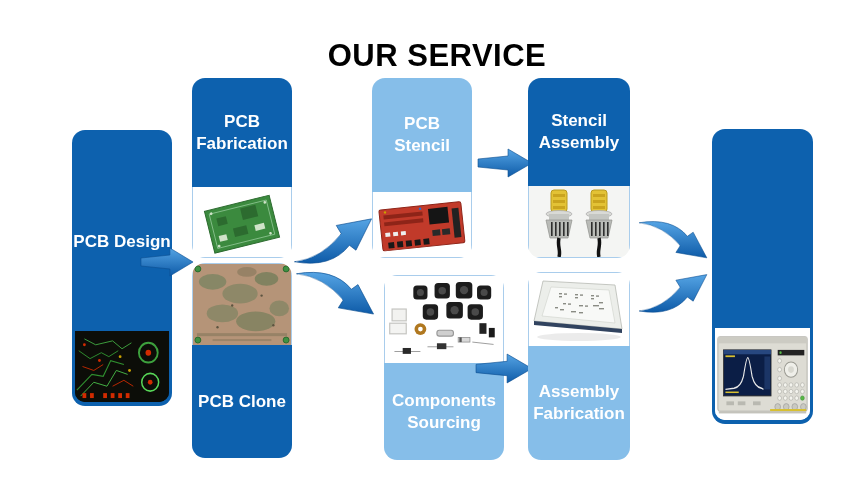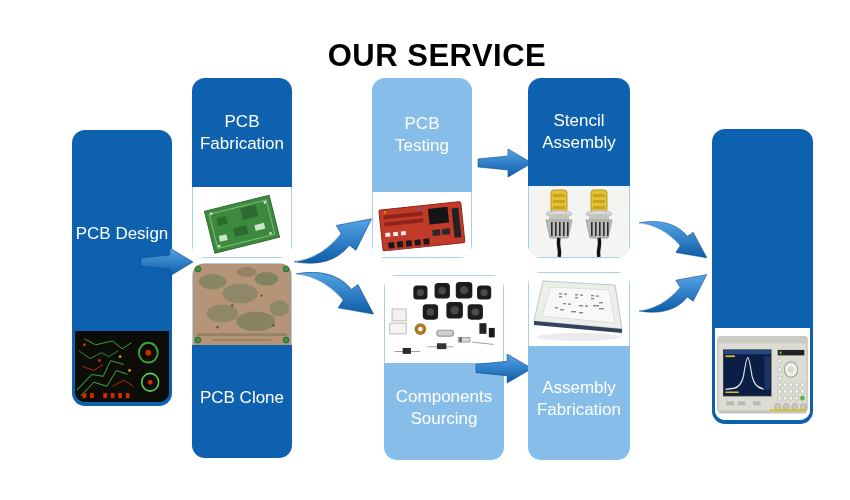--- a/index.html
+++ b/index.html
@@ -8,21 +8,21 @@
   }
   html,body{margin:0;padding:0;background:#fff;}
   .canvas{position:relative;width:850px;height:500px;background:#fff;overflow:hidden;
           font-family:"Liberation Sans",sans-serif;}
   .title{position:absolute;top:26px;left:0;width:100%;margin:12px;text-align:center;
          font-size:31px;font-weight:800;letter-spacing:.5px;color:var(--title);}
   .card{position:absolute;border-radius:13px;overflow:hidden;}
   .dark-bg{background:var(--dark);}
   .light-bg{background:var(--light);}
   .lbl{display:flex;align-items:center;justify-content:center;text-align:center;
-       color:#fff;font-weight:400;font-size:17px;line-height:1.28;padding:4px 4px;}
+       color:#fff;font-weight:700;font-size:17px;line-height:1.28;padding:12px 4px;}
   .nowrap{white-space:nowrap;}
   .split{display:flex;flex-direction:column;}
   .hdr{height:109px;}
   .ftr{flex:1;padding-bottom:12px;}
   .img-area{flex:1;background:#fff;border:1px solid #a9cdec;box-sizing:border-box;}
   .img-top{border-bottom:0;}
   .img-bottom{border-top:0;}
   .img-area svg,.img-slot svg{display:block;width:100%;height:100%;}
   .img-slot{position:absolute;left:3px;right:3px;bottom:4px;overflow:hidden;
             border-radius:0 0 10px 10px;background:#fff;}
@@ -136,21 +136,21 @@
   </div>
 
   <div class="arrow" style="left:294px;top:266px;width:82px;height:62px;">
     <svg viewBox="0 0 100 80" preserveAspectRatio="none">
       <path d="M3,10 Q36,14 60,44 L54,54 L97,62 L78,24 L70,30 Q48,2 3,10 Z" fill="url(#ga)" stroke="#0a4d8f" stroke-width="0.8"></path>
       <path d="M5,11 Q36,16 58,43" fill="none" stroke="rgba(255,255,255,0.45)" stroke-width="2"></path>
     </svg>
   </div>
 
   <div class="card split" style="left:372px;top:78px;width:100px;height:180px;">
-    <div class="hdr lbl light-bg">PCB Testing</div>
+    <div class="hdr lbl light-bg">PCB Stencil</div>
     <div class="img-area img-bottom">
       <svg viewBox="0 0 100 66" preserveAspectRatio="none">
         <g transform="rotate(-6 50 36)">
           <rect x="8" y="14" width="84" height="42" rx="2" fill="#c13a2a" stroke="#8e2418"></rect>
           <rect x="12" y="20" width="40" height="4" fill="#8e2418"></rect>
           <rect x="12" y="27" width="40" height="4" fill="#8e2418"></rect>
           <rect x="58" y="18" width="20" height="16" fill="#151515"></rect>
           <rect x="82" y="20" width="7" height="30" fill="#222"></rect>
           <rect x="14" y="48" width="6" height="6" fill="#181818"></rect>
             <rect x="23" y="48" width="6" height="6" fill="#181818"></rect>

